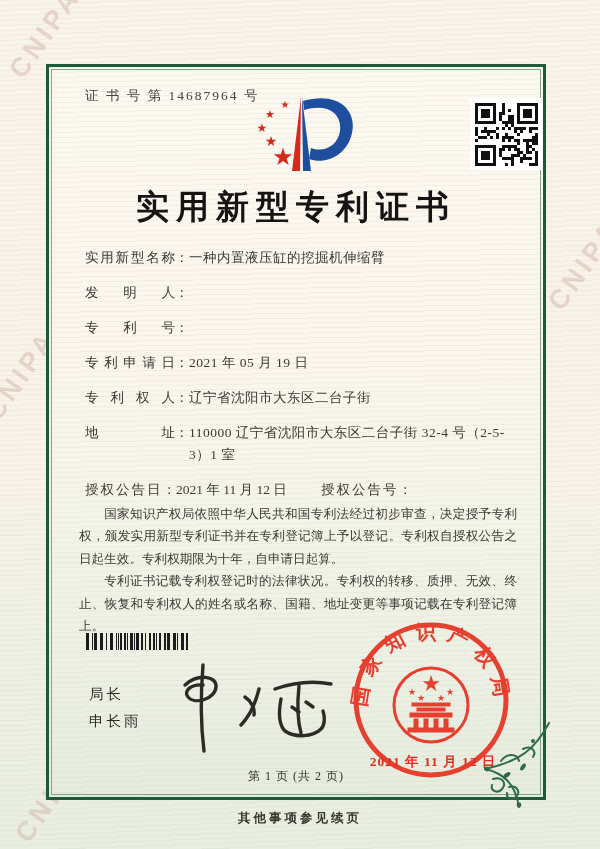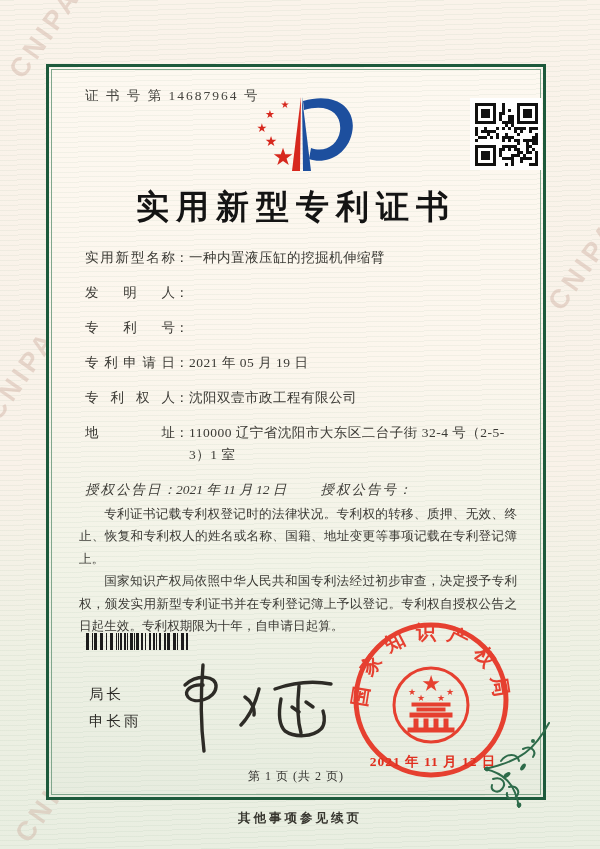--- a/index.html
+++ b/index.html
@@ -48,21 +48,21 @@
     position:absolute;left:36px;right:26px;top:180px;z-index:3;
     font-size:13.5px;color:#3b3a35;
   }
   .frow{display:flex;line-height:22px;margin-bottom:13px;}
   .flabel{
     width:90px;flex:0 0 90px;text-align:justify;text-align-last:justify;
     -moz-text-align-last:justify;
   }
   .fcolon{flex:0 0 14px;}
   .fvalue{flex:1;letter-spacing:0.5px;}
-  .grant-row{display:flex;line-height:22px;margin-bottom:0;font-style:italic;}
+  .grant-row{display:flex;line-height:22px;margin-bottom:0;}
   .gpair{display:flex;}
   .gpair .glabel{letter-spacing:2px;}
   .gap2{margin-left:34px;}
   .paras{
     position:absolute;left:30px;right:26px;top:436px;z-index:3;
     font-size:12.6px;line-height:1.78;color:#3b3a35;text-align:justify;
   }
   .paras p{margin:0;text-indent:2em;}
   .barcode{
     position:absolute;left:37px;top:566px;height:17px;display:flex;align-items:stretch;z-index:3;
@@ -260,43 +260,43 @@
         <span class="fcolon">：</span>
     </div>
     <div class="frow">
       <span class="flabel">专利申请日</span>
         <span class="fcolon">：</span>
       <span class="fvalue">2021 年 05 月 19 日</span>
     </div>
     <div class="frow">
       <span class="flabel">专利权人</span>
         <span class="fcolon">：</span>
-      <span class="fvalue">沈阳双壹市政工程有限公司</span>
+      <span class="fvalue">辽宁省沈阳市大东区二台子街</span>
     </div>
     <div class="frow">
       <span class="flabel">地址</span>
         <span class="fcolon">：</span>
       <span class="fvalue" style="max-width:352px;">110000 辽宁省沈阳市大东区二台子街 32-4 号（2-5-3）1 室</span>
     </div>
     <div class="grant-row">
       <span class="gpair">
         <span class="glabel">授权公告日</span>
           <span>：</span>
         <span>2021 年 11 月 12 日</span>
       </span>
       <span class="gpair gap2">
         <span class="glabel">授权公告号</span>
           <span>：</span>
       </span>
     </div>
   </div>
 
   <div class="paras">
+    <p>国家知识产权局依照中华人民共和国专利法经过初步审查，决定授予专利权，颁发实用新型专利证书并在专利登记簿上予以登记。专利权自授权公告之日起生效。专利权期限为十年，自申请日起算。</p>
     <p>专利证书记载专利权登记时的法律状况。专利权的转移、质押、无效、终止、恢复和专利权人的姓名或名称、国籍、地址变更等事项记载在专利登记簿上。</p>
-    <p>国家知识产权局依照中华人民共和国专利法经过初步审查，决定授予专利权，颁发实用新型专利证书并在专利登记簿上予以登记。专利权自授权公告之日起生效。专利权期限为十年，自申请日起算。</p>
   </div>
 
   <div class="barcode" id="barcode">
       <span style="width: 3px; background: rgb(28, 28, 28);"></span>
       <span style="width: 3px; background: transparent;"></span>
       <span style="width: 1px; background: rgb(28, 28, 28);"></span>
       <span style="width: 1px; background: transparent;"></span>
       <span style="width: 3px; background: rgb(28, 28, 28);"></span>
       <span style="width: 3px; background: transparent;"></span>
       <span style="width: 3px; background: rgb(28, 28, 28);"></span>

